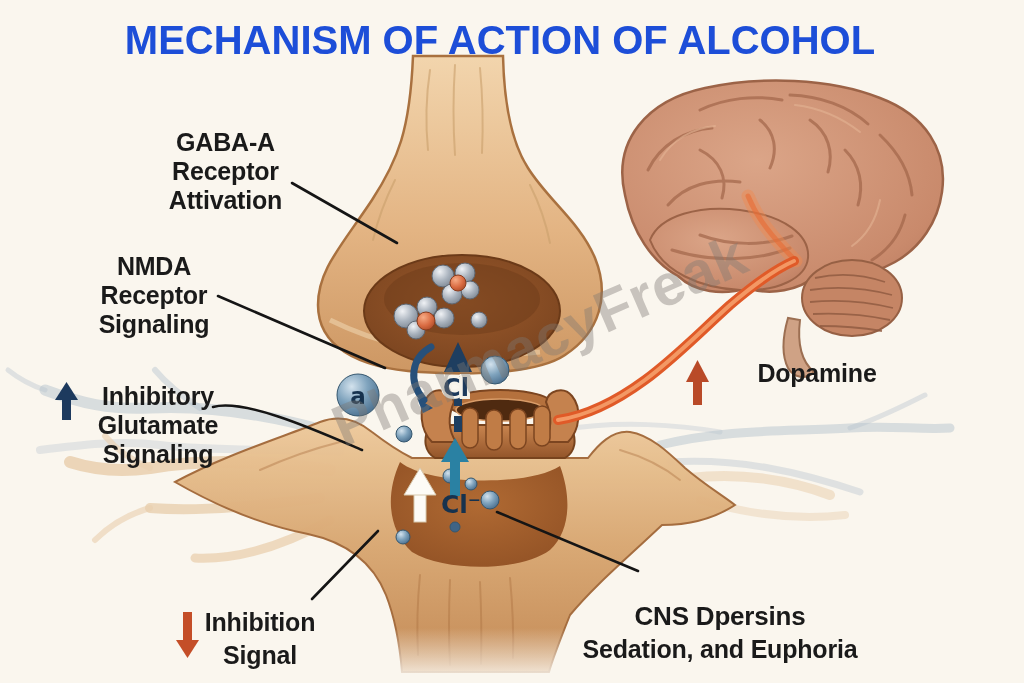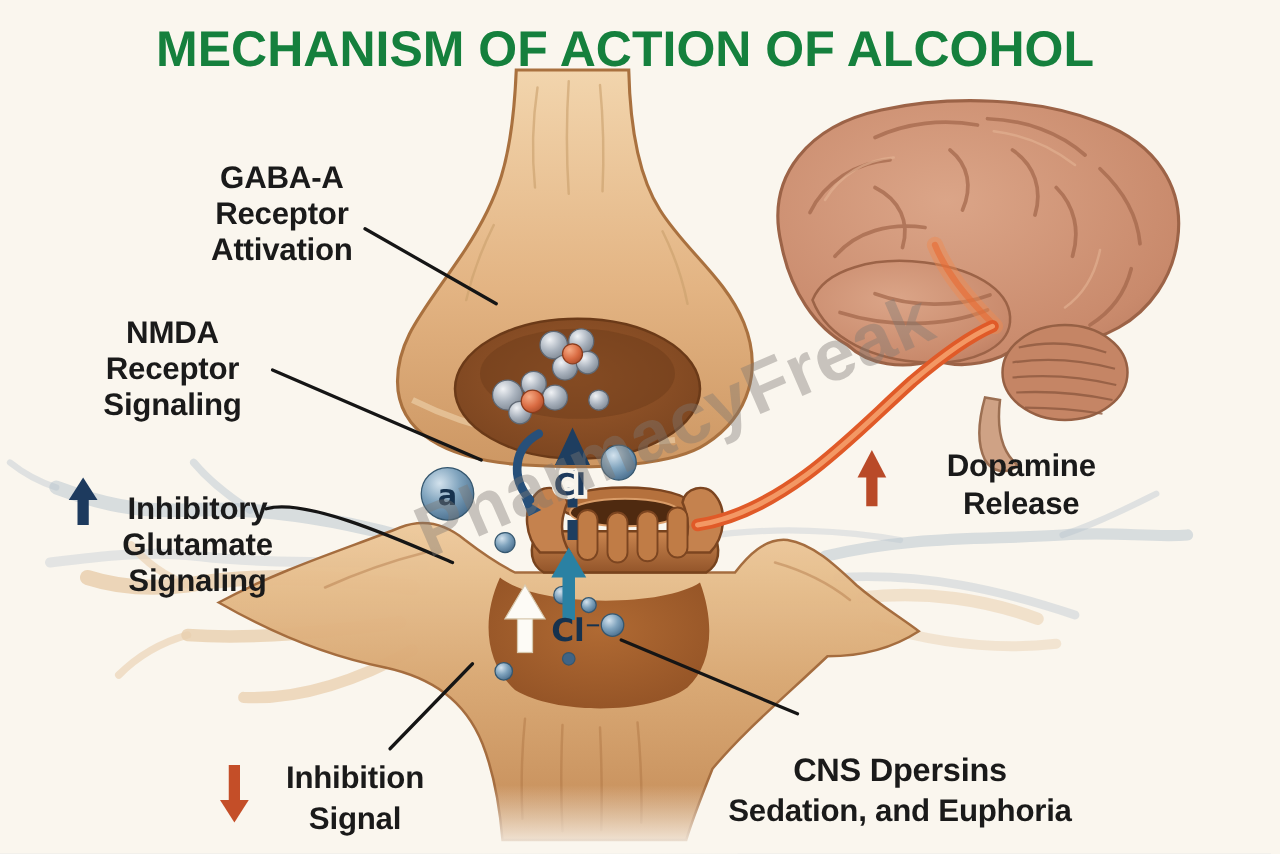--- a/index.html
+++ b/index.html
@@ -1,30 +1,30 @@
 <!DOCTYPE html>
 <html><head>
 <meta charset="utf-8">
 <style>
   html,body{margin:0;padding:0;background:#e8e8e8;}
   .canvas{position:relative;width:1024px;height:683px;background:#faf6ee;overflow:hidden;
           font-family:"Liberation Sans",sans-serif;}
   .canvas svg{position:absolute;left:0;top:0;z-index:1;}
   .title{position:absolute;left:0;top:18px;width:1000px;text-align:center;z-index:4;
-         font-size:40px;font-weight:800;letter-spacing:0px;color:#15803d;}
+         font-size:40px;font-weight:800;letter-spacing:0px;color:#1d4ed8;}
   .watermark{position:absolute;left:322px;top:398px;z-index:3;white-space:nowrap;
          font-size:58px;font-weight:600;letter-spacing:1px;color:rgba(125,120,114,0.40);
          transform:rotate(-23.5deg);transform-origin:0 0;pointer-events:none;}
   .lbl{position:absolute;z-index:4;color:#1a1a1a;font-weight:700;font-size:25px;
        line-height:1.16;text-align:center;letter-spacing:-0.2px;}
   .lbl div{white-space:nowrap;text-align:center;}
   .lbl-gaba{left:118px;top:128px;width:215px;}
-  .lbl-nmda{left:38px;top:252px;width:200px;}
-  .lbl-inhibitory{left:88px;top:393px;width:140px;}
-  .lbl-inhibition{left:200px;top:606px;width:120px;line-height:1.3;margin-left:24px;}
+  .lbl-nmda{left:54px;top:252px;width:200px;}
+  .lbl-inhibitory{left:88px;top:382px;width:140px;}
+  .lbl-inhibition{left:200px;top:606px;width:120px;line-height:1.3;}
   .lbl-dopamine{left:752px;top:358px;width:130px;line-height:1.2;}
   .lbl-cns1{left:698px;top:456px;width:225px;line-height:1.22;}
   .lbl-cns2{left:565px;top:574px;width:310px;}
   .lbl-cns2 .l1{font-size:26px;font-weight:700;margin-top:27px;}
   .lbl-cns2 .l2{font-size:25px;font-weight:600;margin-top:4px;}
   text{font-family:"DejaVu Sans","Liberation Sans",sans-serif;}
 </style>
 </head>
 <body>
 
@@ -282,21 +282,20 @@
   <div>Signaling</div>
 </div>
 
 <div class="lbl lbl-inhibition">
   <div>Inhibition</div>
   <div>Signal</div>
 </div>
 
 <div class="lbl lbl-dopamine">
   <div>Dopamine</div>
-  <div>Release</div>
 </div>
 
 
 <div class="lbl lbl-cns2">
   <div class="l1">CNS Dpersins</div>
   <div class="l2">Sedation, and Euphoria</div>
 </div>
 
 </div>
 

